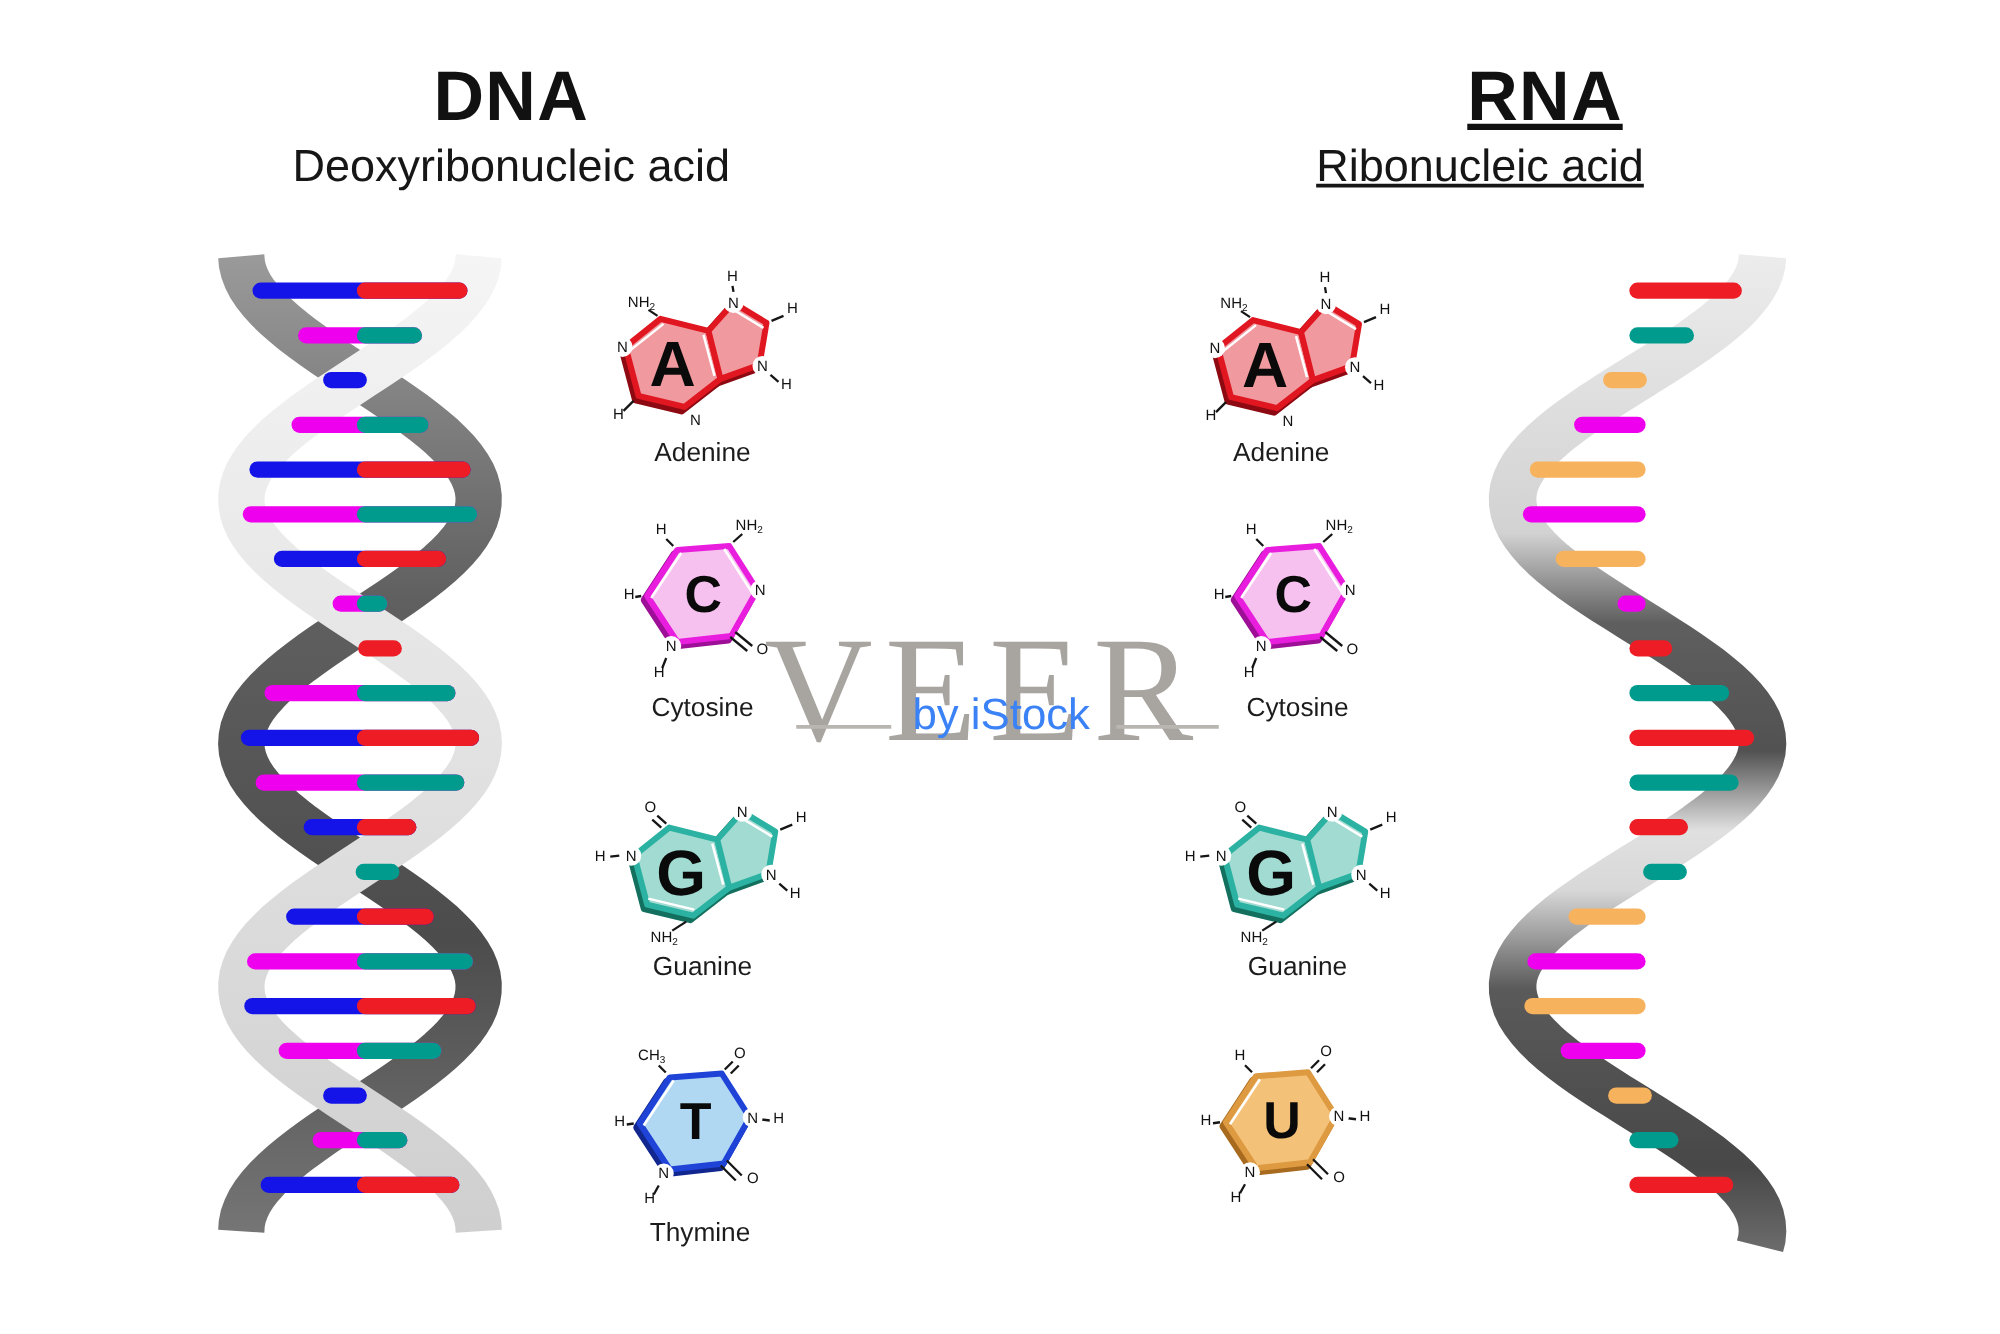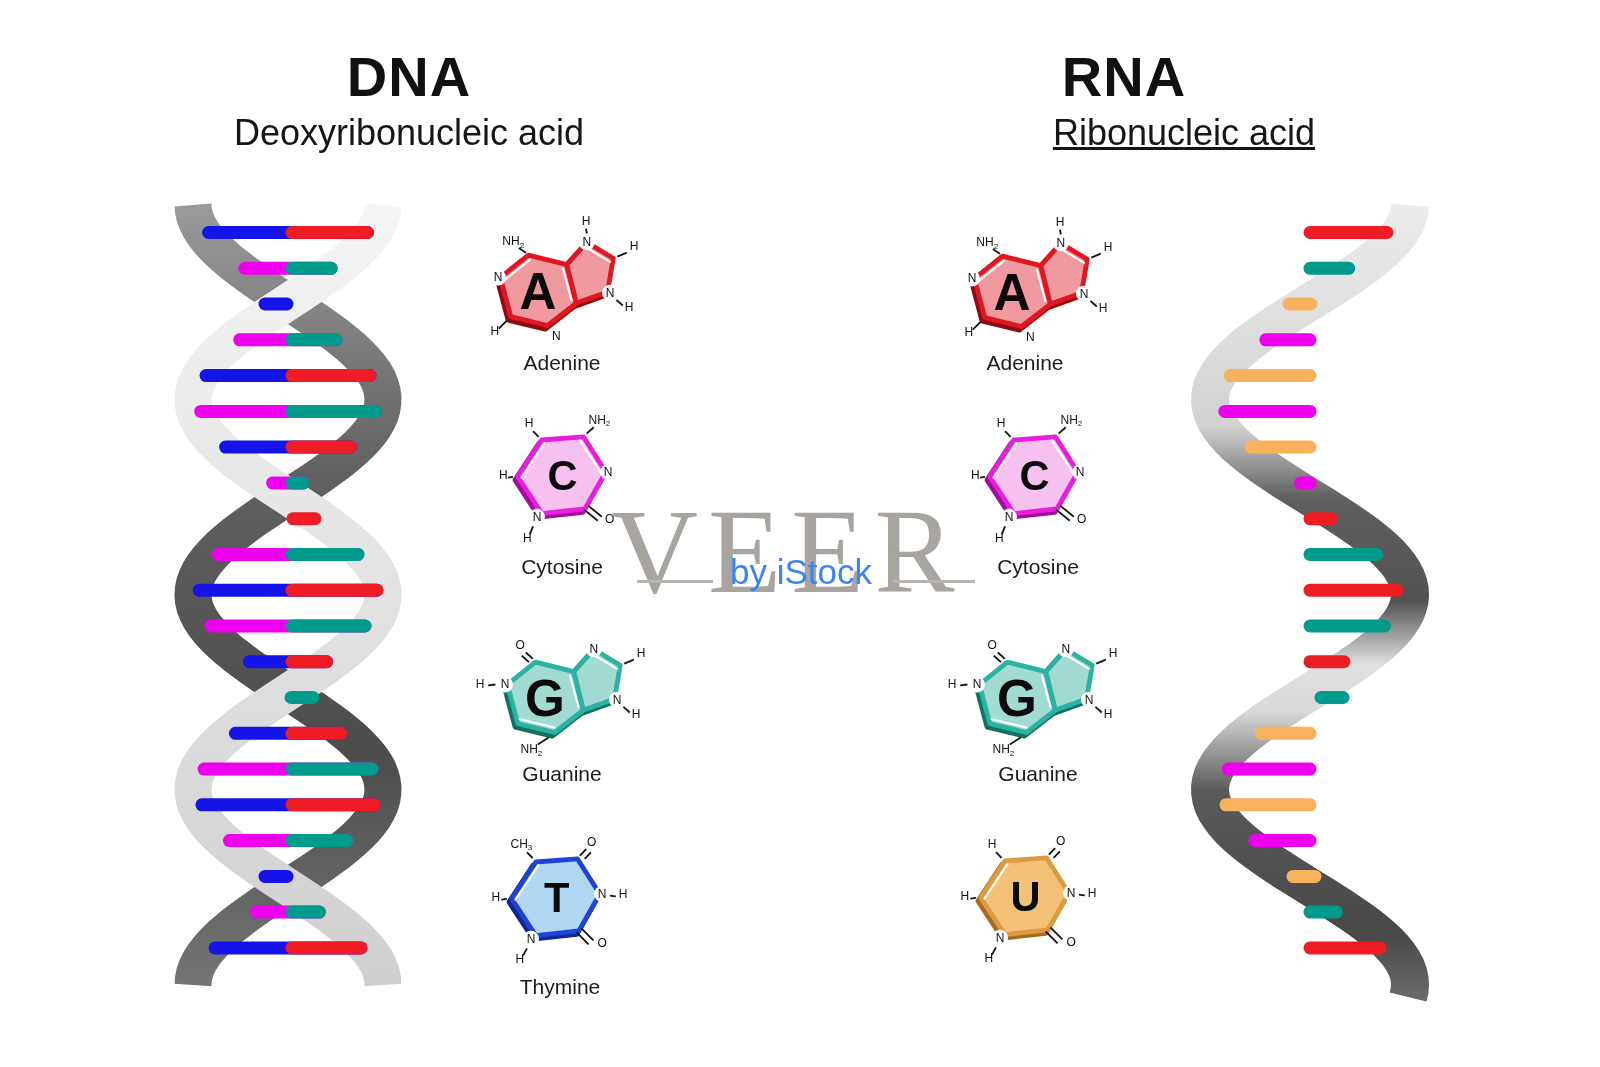--- a/index.html
+++ b/index.html
@@ -17,21 +17,21 @@
   .mol{z-index:10;}
   svg text{font-family:"Liberation Sans",sans-serif;}
 </style>
 </head>
 <body>
 
 <div class="canvas">
 
   <div class="abs col-sub" style="left:209px;top:112px;">Deoxyribonucleic acid</div>
   <div class="abs col-title" style="left:209px;top:44px;">DNA</div>
-  <div class="abs col-title" style="left:924px;top:44px;">RNA</div>
+  <div class="abs col-title" style="left:1036px;top:44px;text-decoration:underline;">RNA</div>
   <div class="abs col-sub" style="left:984px;top:112px;text-decoration:underline;">Ribonucleic acid</div>
 
   <div class="abs helix" id="dna-helix" style="left:140px;top:190px;width:300px;height:810px;"><svg width="300" height="810" viewBox="140 190 300 810">
      <defs>
        <linearGradient id="gDark" x1="0" y1="0" x2="0" y2="1">
          <stop offset="0" stop-color="#9a9a9a"></stop>
             <stop offset="0.35" stop-color="#606060"></stop>
          <stop offset="0.7" stop-color="#4c4c4c"></stop>
             <stop offset="1" stop-color="#757575"></stop>
        </linearGradient>

